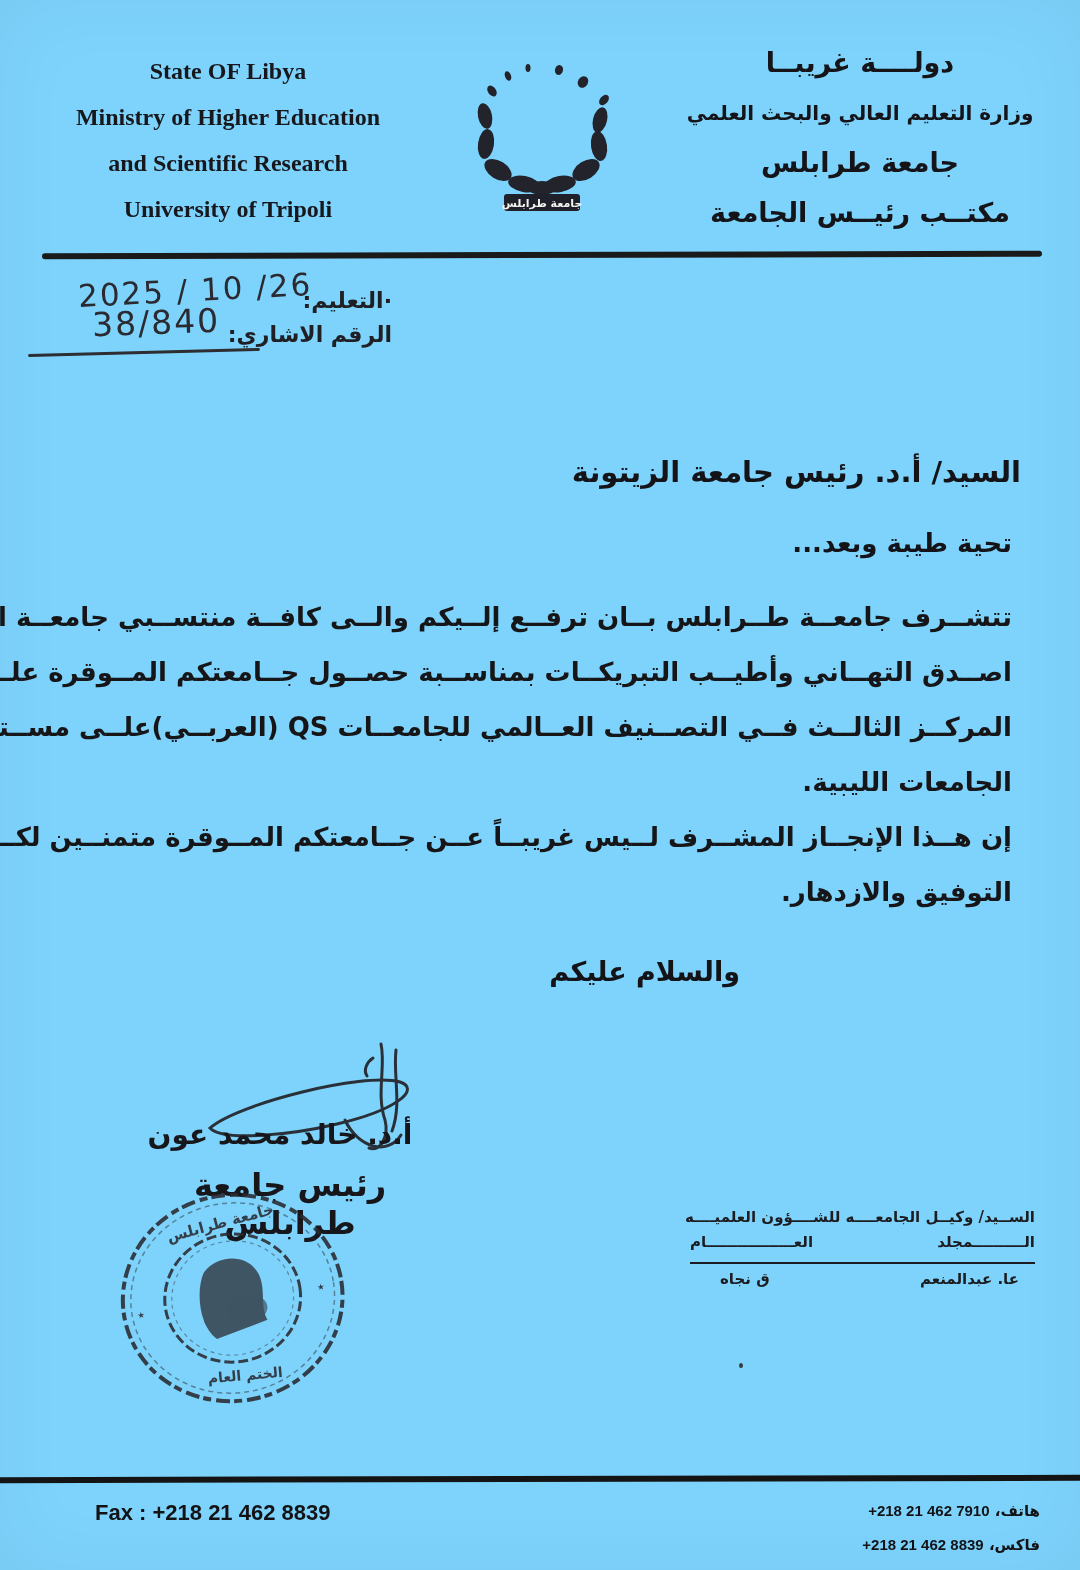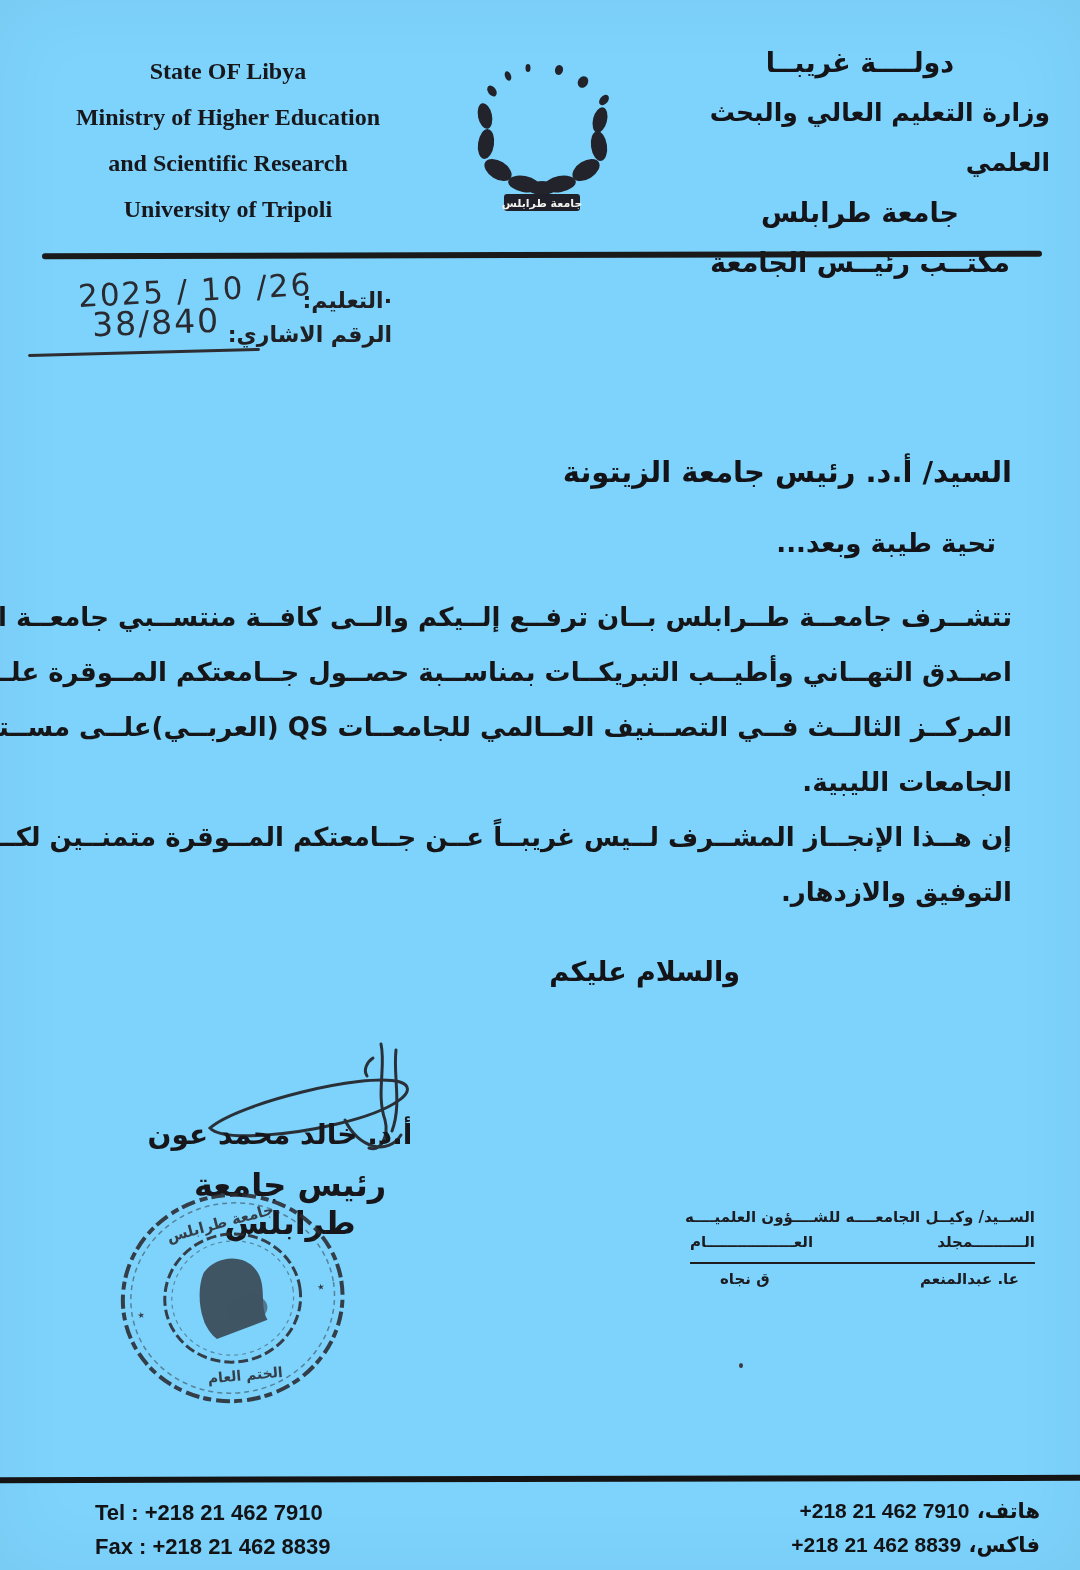--- a/index.html
+++ b/index.html
@@ -28,21 +28,21 @@
     color: #17171c;
   }
   .hdr-ar {
     position: absolute; right: 30px; top: 38px; width: 380px;
     direction: rtl; text-align: center;
     font-weight: bold;
     font-size: 27px;
     line-height: 50px;
     color: #141419;
   }
-  .hdr-ar .l2 { font-size: 25px; text-align: right; }
+  .hdr-ar .l2 { font-size: 20px; }
   .logo-wrap { position: absolute; left: 452px; top: 58px; width: 180px; height: 165px; }
 
   .rule-top {
     position: absolute; left: 42px; top: 252px; width: 1000px; height: 6px;
     background: #1a1a1a; border-radius: 3px;
     transform: rotate(-0.15deg);
   }
 
   
   .ref-label {
@@ -60,25 +60,25 @@
   .date-value { left: 78px; top: 272px; transform: rotate(-3deg); }
   .ref-num-label { right: 688px; top: 322px; }
   .ref-num-value { left: 92px; top: 303px; transform: rotate(-2deg); font-size: 33px; }
   .ref-underline {
     position: absolute; left: 28px; top: 351px; width: 232px; height: 3px;
     background: #2d2d32; transform: rotate(-1.5deg); border-radius: 2px;
   }
 
   
   .addressee {
-    position: absolute; right: 68px; top: 455px;
+    position: absolute; right: 59px; top: 455px;
     direction: rtl; font-weight: bold; font-size: 29px; color: #141418;
   }
   .salutation {
-    position: absolute; right: 84px; top: 528px;
+    position: absolute; right: 68px; top: 528px;
     direction: rtl; font-weight: bold; font-size: 26px; color: #141418;
   }
   .body-text {
     position: absolute; right: 68px; top: 590px; width: 930px;
     direction: rtl;
     font-weight: bold; font-size: 26px; line-height: 55px; color: #161619;
   }
   .body-line { width: 100%; text-align: justify; text-align-last: justify; white-space: nowrap; }
   .body-line.last { text-align-last: right; }
   .closing {
@@ -121,21 +121,21 @@
     background: #141414; transform: rotate(-0.12deg);
   }
   .foot-en {
     position: absolute; left: 95px; top: 1496px;
     font-family: "Liberation Sans", sans-serif;
     font-weight: bold; font-size: 22px; line-height: 34px; color: #131316;
   }
   .foot-ar {
     position: absolute; right: 40px; top: 1494px;
     direction: rtl; text-align: right;
-    font-weight: bold; font-size: 21px; line-height: 34px; color: #131316;
+    font-weight: bold; font-size: 15px; line-height: 34px; color: #131316;
   }
   .foot-ar .num { direction: ltr; unicode-bidi: embed; font-family: "Liberation Sans", sans-serif; }
 </style>
 </head>
 <body>
 
 <div class="page">
 
   <div class="hdr-en">
     <div>State OF Libya</div>
@@ -236,21 +236,20 @@
     <div class="cc-sign-row">
       <span>عا. عبدالمنعم</span>
       <span>ق نجاه</span>
     </div>
   </div>
 
   <div class="dot-artifact"></div>
 
   <div class="rule-bottom"></div>
   <div class="foot-en">
-    <div>Tel : +218 21 462 7910</div>
     <div>Fax : +218 21 462 8839</div>
   </div>
   <div class="foot-ar">
     <div>
       <span>هاتف،</span>
       <span class="num">+218 21 462 7910</span>
     </div>
     <div>
       <span>فاكس،</span>
       <span class="num">+218 21 462 8839</span>

